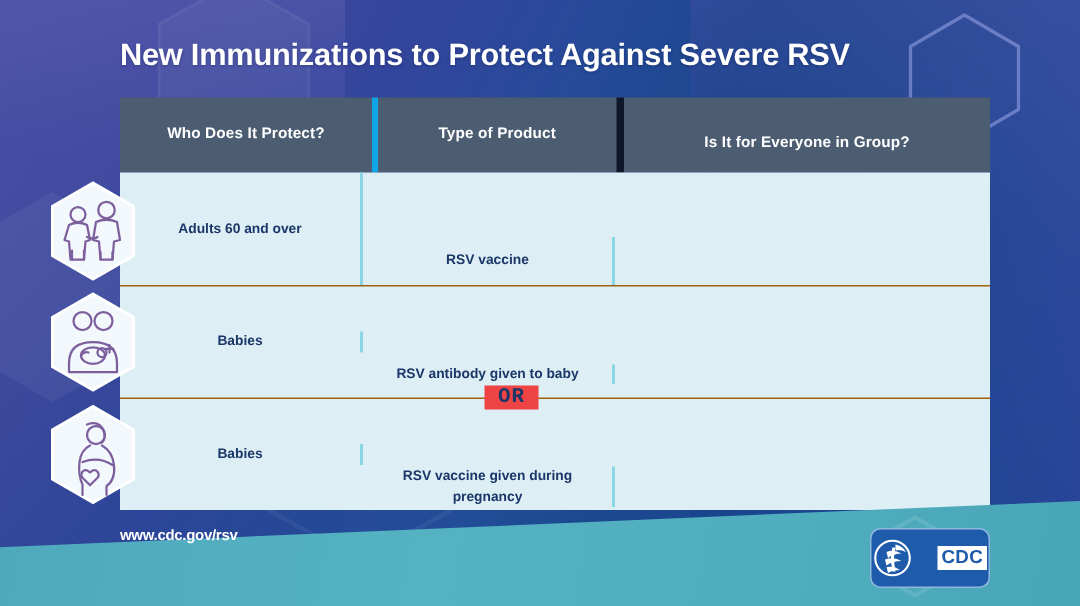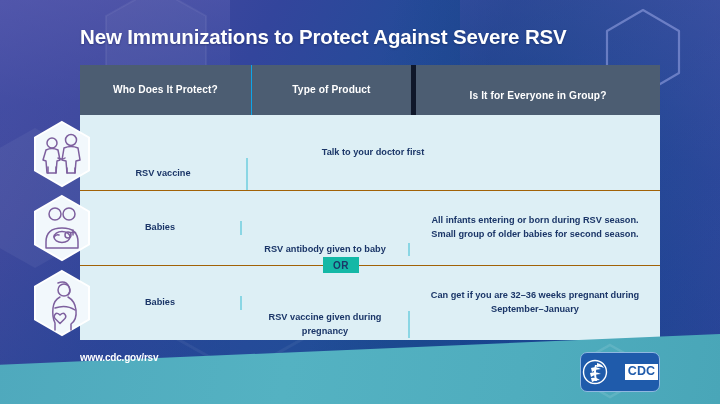--- a/index.html
+++ b/index.html
@@ -122,21 +122,21 @@
     justify-content: center;
     text-align: center;
     color: #ffffff;
     font-size: 10.2px;
     font-weight: bold;
     line-height: 1.25;
     letter-spacing: 0.1px;
     box-sizing: border-box;
     padding: 0 6px;
   }
-  .th.c1 { width: 176px; border-right: 1px solid #0ea5e9; }
+  .th.c1 { width: 176px; border-right: 4px solid #0ea5e9; }
   .th.c2 { width: 168px; border-right: 5px solid #0f172a; }
   .th.c3 { width: 250px; margin-top: 12px; }
 
   .tbody {
     position: relative;
     height: 225px;
     background: #ddeff5;
   }
   .trow {
     display: flex;
@@ -160,28 +160,29 @@
   .td.c2 { width: 168px; border-right: 2px solid #8ad6e4; margin-top: 43px; }
   .td.c3 { width: 250px; }
 
   
   .or-badge {
     position: absolute;
     left: 243px;
     top: 142px;
     width: 36px;
     height: 16px;
-    background: #14b8a6;
+    background: #ef4444;
     color: #1b3668;
-    font-size: 10px;
+    font-size: 14px;
     font-weight: bold;
     letter-spacing: 0.6px;
     display: flex;
     align-items: center;
     justify-content: center;
+    font-family: Liberation Mono, monospace;
   }
 
   
   .icon-hex {
     position: absolute;
     left: 31px;
     width: 62px;
     height: 68px;
   }
   .icon-hex svg { display: block; }
@@ -263,34 +264,32 @@
 
     <div class="thead">
       <div class="th c1">Who Does It Protect?</div>
       <div class="th c2">Type of Product</div>
       <div class="th c3">Is It for Everyone in Group?</div>
     </div>
 
     <div class="tbody">
 
       <div class="trow">
+        <div class="td c1">Adults 60 and over</div>
         <div class="td c2">RSV vaccine</div>
-        <div class="td c3">Talk to your doctor first</div>
       </div>
 
       <div class="trow">
         <div class="td c1">Babies</div>
         <div class="td c2">RSV antibody given to baby</div>
-        <div class="td c3">All infants entering or born during RSV season. Small group of older babies for second season.</div>
       </div>
 
       <div class="trow">
         <div class="td c1">Babies</div>
         <div class="td c2">RSV vaccine given during pregnancy</div>
-        <div class="td c3">Can get if you are 32–36 weeks pregnant during September–January</div>
       </div>
 
       <div class="or-badge">OR</div>
 
     </div>
   </div>
 
   <div class="icon-hex icon-r1">
     <svg width="62" height="68" viewBox="0 0 62 68">
       <polygon points="31,2 58,17.5 58,50.5 31,66 4,50.5 4,17.5" fill="#f2f8fc" stroke="#ffffff" stroke-width="2"></polygon>

